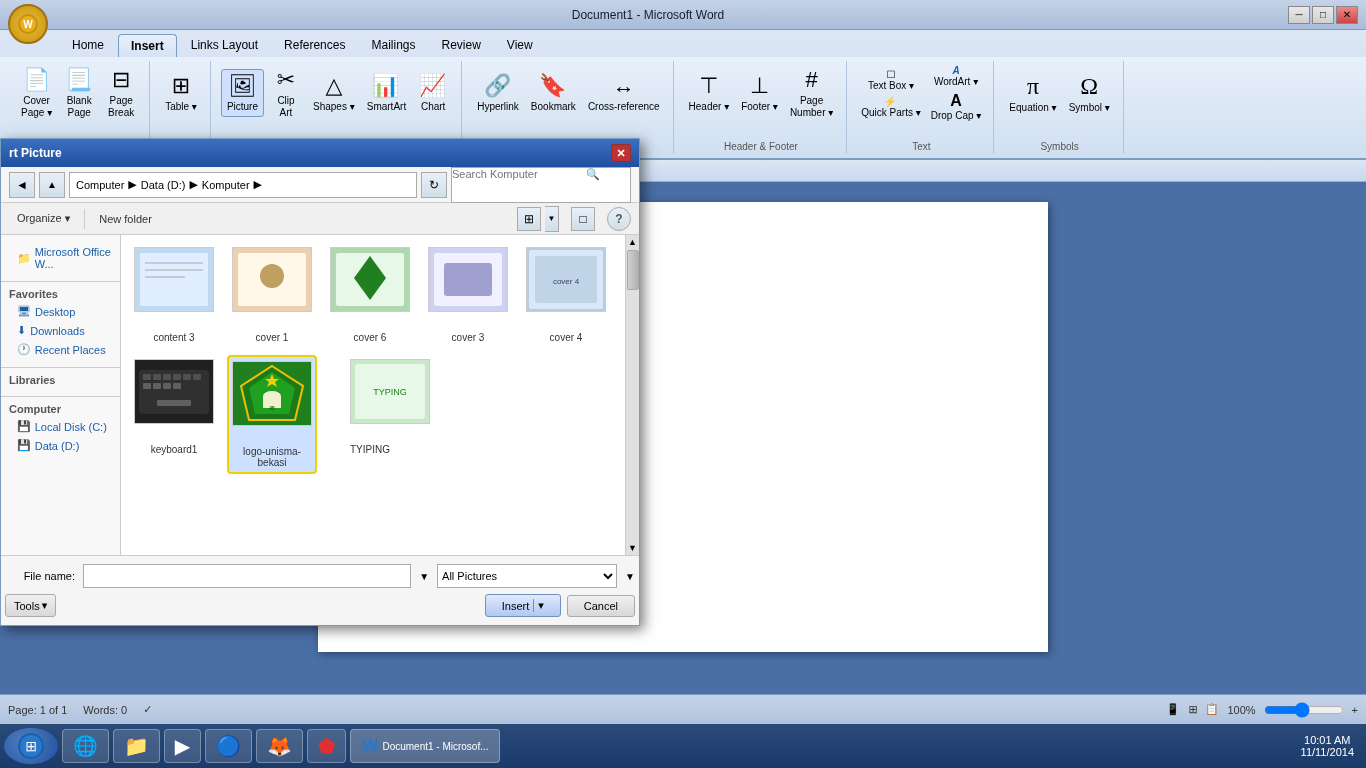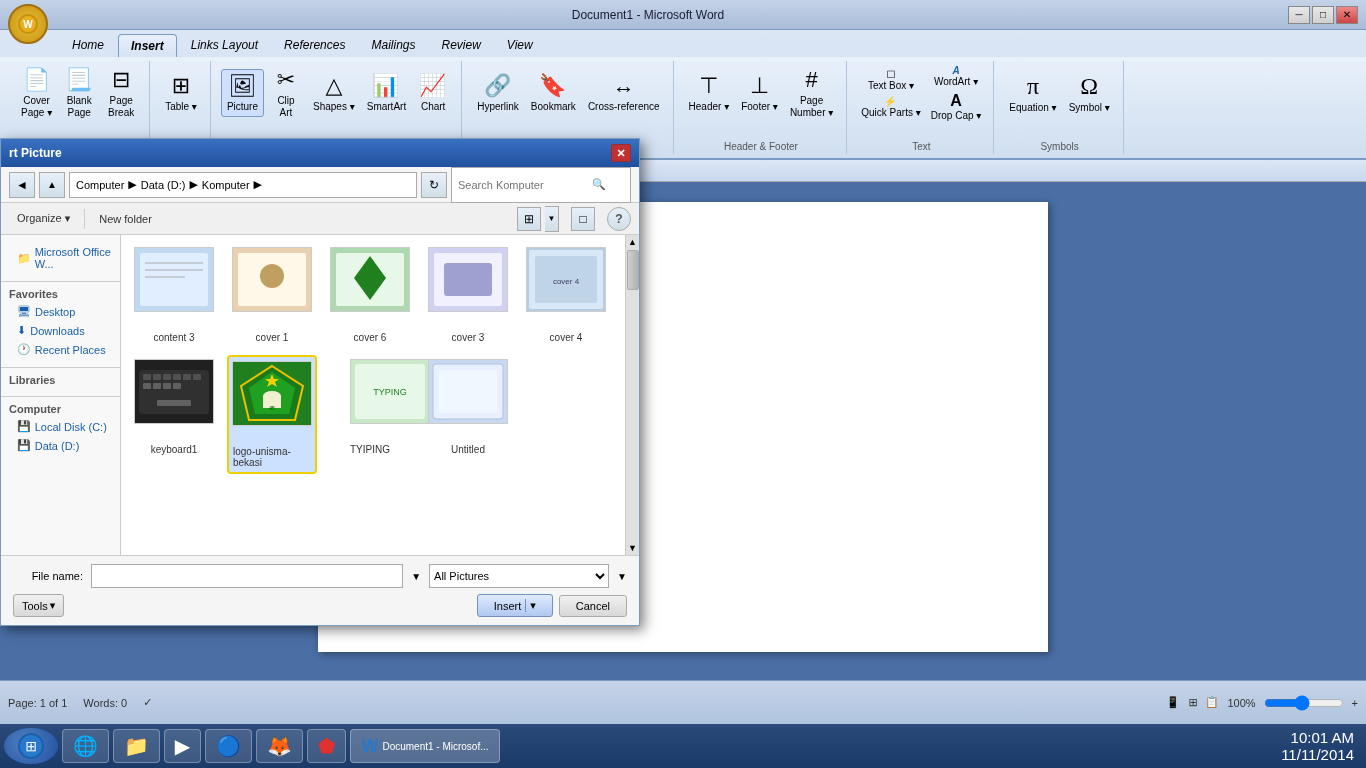--- a/index.html
+++ b/index.html
@@ -26,21 +26,20 @@
 
     
     .ribbon {
       background: linear-gradient(to bottom, #dce6f5, #c8d8ef);
       border-bottom: 2px solid #7a9cc0;
     }
     .ribbon-tabs {
       display: flex;
       padding: 4px 0 0 60px;
       gap: 2px;
-      font-style: italic;
     }
     .ribbon-tab {
       padding: 4px 12px;
       font-size: 12px;
       cursor: pointer;
       border-radius: 4px 4px 0 0;
       background: transparent;
     }
     .ribbon-tab.active {
       background: linear-gradient(to bottom, #e8f0fa, #d5e3f5);
@@ -151,21 +150,21 @@
       width: 730px;
       min-height: 450px;
       margin: 10px auto;
       box-shadow: 2px 2px 8px rgba(0,0,0,0.4);
       padding: 40px;
       position: relative;
     }
 
     
     .status-bar {
-      height: 44px;
+      height: 30px;
       background: linear-gradient(to bottom, #c5d3e8, #b0c4de);
       border-top: 1px solid #7a9cc0;
       display: flex;
       align-items: center;
       padding: 0 8px;
       gap: 16px;
       font-size: 11px;
       color: #333;
     }
     .status-right {
@@ -204,22 +203,22 @@
       cursor: pointer;
       display: flex;
       align-items: center;
       gap: 4px;
       font-size: 11px;
       color: white;
     }
     .taskbar-time {
       margin-left: auto;
       color: white;
-      font-size: 15px;
-      text-align: right;
+      font-size: 11px;
+      text-align: center;
       padding-right: 8px;
     }
     .taskbar-icon { font-size: 20px; }
 
     
     .dialog-overlay {
       position: fixed;
       top: 138px;
       left: 0;
       width: 640px;
@@ -268,22 +267,22 @@
       padding: 0 6px;
       font-size: 11px;
       gap: 4px;
     }
     .search-bar {
       width: 180px;
       height: 36px;
       background: white;
       border: 1px solid #aaa;
       display: flex;
-      align-items: center;
-      padding: 0 6px;
+      align-items: flex-start;
+      padding: 0 0;
       font-size: 11px;
       color: #999;
       gap: 4px;
     }
     .dialog-toolbar {
       height: 32px;
       background: #f0f0f0;
       border-bottom: 1px solid #ccc;
       display: flex;
       align-items: center;
@@ -351,26 +350,27 @@
       height: 65px;
       background: #e0e0e0;
       border: 1px solid #ccc;
       display: flex;
       align-items: center;
       justify-content: center;
       overflow: hidden;
     }
     .file-name {
       font-size: 10px;
+      text-align: center;
       color: #333;
       word-break: break-word;
       max-width: 88px;
     }
     .dialog-footer {
-      padding: 8px 12px;
+      padding: 8px 4px;
       background: #f5f5f5;
       border-top: 1px solid #ccc;
     }
     .file-name-row {
       display: flex;
       align-items: center;
       gap: 8px;
       margin-bottom: 6px;
     }
     .file-name-label { font-size: 11px; width: 70px; text-align: right; }
@@ -862,30 +862,20 @@
           <div class="file-thumb thumb-typing">
             <svg width="78" height="63" viewBox="0 0 78 63">
                 <rect width="78" height="63" fill="#c8e8c8"></rect>
                 <rect x="4" y="4" width="70" height="55" fill="#e8f8e8" rx="3"></rect>
                 <text x="39" y="35" text-anchor="middle" font-size="9" fill="#208020">TYPING</text>
               </svg>
           </div>
           <span class="file-name">TYIPING</span>
         </div>
 
-        <div class="file-item">
-          <div class="file-thumb thumb-untitled">
-            <svg width="78" height="63" viewBox="0 0 78 63">
-                <rect width="78" height="63" fill="#c8d8f0"></rect>
-                <rect x="4" y="4" width="70" height="55" fill="#e8f0ff" rx="3" stroke="#b0c0e0"></rect>
-                <rect x="10" y="10" width="58" height="43" fill="#f0f8ff" rx="2"></rect>
-              </svg>
-          </div>
-          <span class="file-name">Untitled</span>
-        </div>
       </div>
 
       <div class="scrollbar-v">
         <div style="height:14px;display:flex;align-items:center;justify-content:center;font-size:9px;cursor:pointer">▲</div>
         <div class="scrollbar-thumb"></div>
         <div style="flex:1"></div>
         <div style="height:14px;display:flex;align-items:center;justify-content:center;font-size:9px;cursor:pointer">▼</div>
       </div>
     </div>
   </div>

